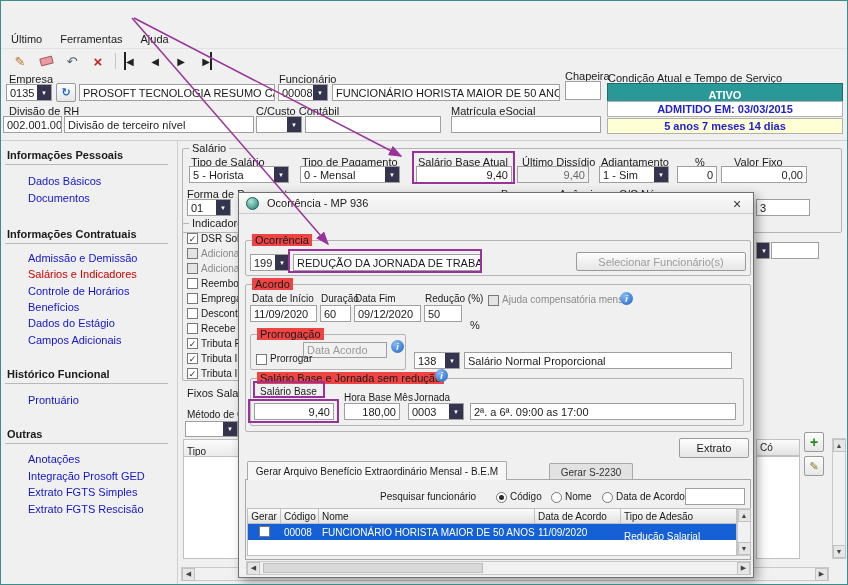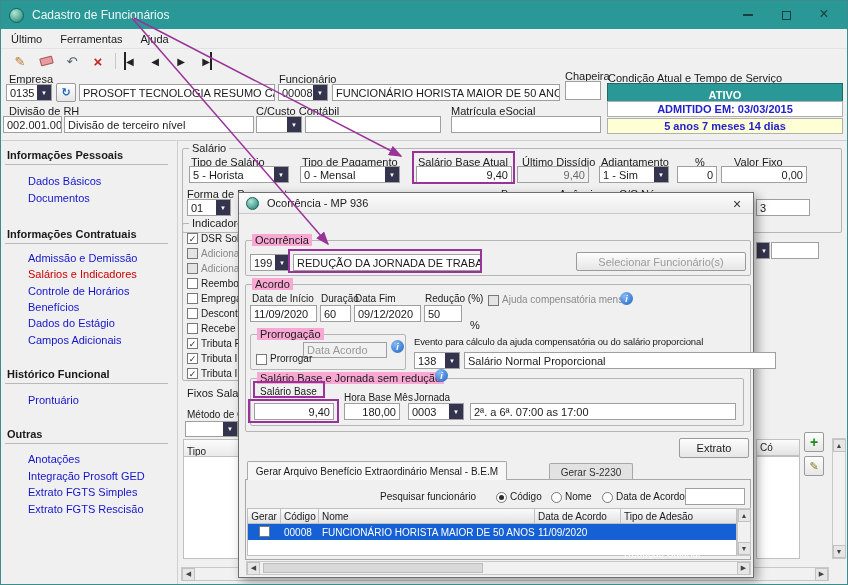--- a/index.html
+++ b/index.html
@@ -58,21 +58,21 @@
   .side-item.active{color:#cc0000}
   
   .status-ativo{position:absolute;background:#2a9897;border:1px solid #1c6b6b;color:#fff;font-weight:bold;display:flex;align-items:center;justify-content:center}
   .status-line{position:absolute;background:#fff;border:1px solid #b0b0b0;color:#2222cc;font-weight:bold;display:flex;align-items:center;justify-content:center;font-size:11px}
   .status-line.yellow{background:#ffffd6}
   
   .infobar{position:absolute;background:#ffffcc;border:1px solid #e2e2a8;display:flex;align-items:center;justify-content:center;gap:5px;font-size:11px;color:#14148c;white-space:nowrap;overflow:hidden}
   .link{color:#0000ee;text-decoration:underline;cursor:pointer}
   
   #modal{position:absolute;left:237px;top:191px;width:516px;height:386px;background:#f0f0f0;border:1px solid #6f6f6f;box-shadow:4px 4px 10px rgba(0,0,0,.35);z-index:50}
-  #modal .gtitle{background:#f9a8d4}
+  #modal .gtitle{background:#ef4444}
   .mtitlebar{position:absolute;left:0;top:0;width:514px;height:21px;background:linear-gradient(#fcfcfc,#ececec);border-bottom:1px solid #c9c9c9;display:flex;align-items:center}
   .micon{width:13px;height:13px;border-radius:50%;background:radial-gradient(circle at 35% 30%,#aee8d8,#1c7a6e);margin-left:7px;border:1px solid #156158}
   .mtitle{margin-left:8px;font-size:11px}
   .mclose{position:absolute;right:6px;top:3px;width:20px;height:15px;display:flex;align-items:center;justify-content:center;color:#333;cursor:pointer}
   .mclose::after{content:"×";font-size:14px}
   
   .tab{position:absolute;border:1px solid #a8a8a8;border-bottom:none;border-radius:2px 2px 0 0;display:flex;align-items:center;justify-content:center;white-space:nowrap;cursor:pointer;overflow:hidden}
   .tab.active{background:#f7f7f7;z-index:2}
   .tab.inactive{background:#e2e2e2;color:#333}
   .tabpanel{position:absolute;border:1px solid #a8a8a8;background:#f0f0f0}
@@ -94,35 +94,20 @@
   
   .ann{position:absolute;border:2px solid #993399;z-index:100;pointer-events:none}
   #ann-svg{position:absolute;left:0;top:0;z-index:100;pointer-events:none}
   .divider{position:absolute;background:#cfcfcf}
 </style>
 </head>
 <body>
 
 <div id="app">
 
-  <div id="titlebar">
-    <div class="app-icon"></div>
-    <div class="wtitle">Cadastro de Funcionários</div>
-    <div class="wbtns">
-      <div class="wbtn">
-          <span class="glyph-min"></span>
-        </div>
-      <div class="wbtn">
-          <span class="glyph-max"></span>
-        </div>
-      <div class="wbtn">
-          <span class="glyph-close"></span>
-        </div>
-    </div>
-  </div>
 
   <div id="menubar">
     <span class="menu-item">Último</span>
     <span class="menu-item">Ferramentas</span>
     <span class="menu-item">Ajuda</span>
   </div>
 
   <div id="toolbar">
     <span class="tbtn pencil">✎</span>
     <span class="tbtn">
@@ -330,41 +315,40 @@
     <div class="lbl" style="left:231px;top:126px">%</div>
 
     <div class="grp" style="left:11px;top:141px;width:156px;height:36px">
       <span class="gtitle">Prorrogação</span>
     </div>
     <div class="fld dis ph" style="left:64px;top:149px;width:84px;height:16px">Data Acordo</div>
     <div class="info" style="left:152px;top:147px"></div>
     <div class="cb" style="left:17px;top:161px"></div>
     <div class="lbl f10" style="left:31px;top:160px">Prorrogar</div>
 
-    <div class="lbl f95" style="left:175px;top:143px;width:332px;overflow:hidden">Evento para cálculo da ajuda compensatória ou do salário proporcional</div>
     <div class="combo" style="left:175px;top:159px;width:46px;height:17px">
       <span class="val">138</span>
         <span class="cbtn"></span>
     </div>
-    <div class="fld" style="left:225px;top:159px;width:312px;height:17px">Salário Normal Proporcional</div>
+    <div class="fld" style="left:225px;top:159px;width:268px;height:17px">Salário Normal Proporcional</div>
 
     <div class="grp" style="left:11px;top:185px;width:494px;height:48px">
       <span class="gtitle">Salário Base e Jornada sem redução</span>
     </div>
     <div class="info" style="left:196px;top:176px"></div>
     <div class="lbl f10" style="left:21px;top:193px">Salário Base</div>
     <div class="lbl f10" style="left:105px;top:199px">Hora Base Mês</div>
     <div class="lbl f10" style="left:175px;top:199px">Jornada</div>
     <div class="fld num" style="left:15px;top:210px;width:80px;height:17px">9,40</div>
     <div class="fld num" style="left:105px;top:210px;width:56px;height:17px">180,00</div>
     <div class="combo" style="left:169px;top:210px;width:56px;height:17px">
       <span class="val">0003</span>
         <span class="cbtn"></span>
     </div>
-    <div class="fld f10" style="left:231px;top:210px;width:266px;height:17px">2ª. a 6ª. 07:00 as 17:00</div>
+    <div class="fld f10" style="left:231px;top:210px;width:266px;height:17px">2ª. a 6ª. 09:00 as 17:00</div>
 
     <div class="btn" style="left:440px;top:245px;width:70px;height:20px">Extrato</div>
 
     <div class="tab active f10" style="left:8px;top:268px;width:260px;height:19px">Gerar Arquivo Benefício Extraordinário Mensal - B.E.M</div>
     <div class="tab inactive f10" style="left:310px;top:270px;width:84px;height:17px">Gerar S-2230</div>
     <div class="tabpanel" style="left:6px;top:286px;width:506px;height:81px"></div>
 
     <div class="lbl f10" style="left:141px;top:298px">Pesquisar funcionário</div>
     <div class="radio sel" style="left:257px;top:299px"></div>
     <div class="lbl f10" style="left:271px;top:298px">Código</div>
@@ -379,21 +363,21 @@
     <div class="th" style="left:42px;top:315px;width:38px;height:16px">Código</div>
     <div class="th" style="left:80px;top:315px;width:216px;height:16px">Nome</div>
     <div class="th" style="left:296px;top:315px;width:86px;height:16px">Data de Acordo</div>
     <div class="th" style="left:382px;top:315px;width:116px;height:16px">Tipo de Adesão</div>
 
     <div class="row-sel" style="left:9px;top:331px;width:488px;height:16px"></div>
     <div class="cb" style="left:20px;top:333px"></div>
     <div class="td" style="left:42px;top:331px;width:38px;height:16px;color:#fff;z-index:2">00008</div>
     <div class="td" style="left:80px;top:331px;width:216px;height:16px;color:#fff;z-index:2">FUNCIONÁRIO HORISTA  MAIOR DE 50 ANOS</div>
     <div class="td" style="left:296px;top:331px;width:86px;height:16px;color:#fff;z-index:2">11/09/2020</div>
-    <div class="td" style="left:382px;top:348px;width:116px;height:24px;color:#fff;z-index:2">Redução Salarial</div>
+    <div class="td" style="left:382px;top:331px;width:116px;height:24px;color:#fff;z-index:2">Redução Salarial</div>
 
     <div class="scroll v" style="left:498px;top:315px;width:14px;height:48px">
       <span class="sbtn g-up"></span>
       <span class="sbtn g-down"></span>
     </div>
     <div class="scroll" style="left:7px;top:368px;width:505px;height:14px">
       <span class="sbtn g-left"></span>
       <span class="thumb" style="position:absolute;left:16px;top:1px;width:220px;height:10px"></span>
       <span class="sbtn g-right"></span>
     </div>

